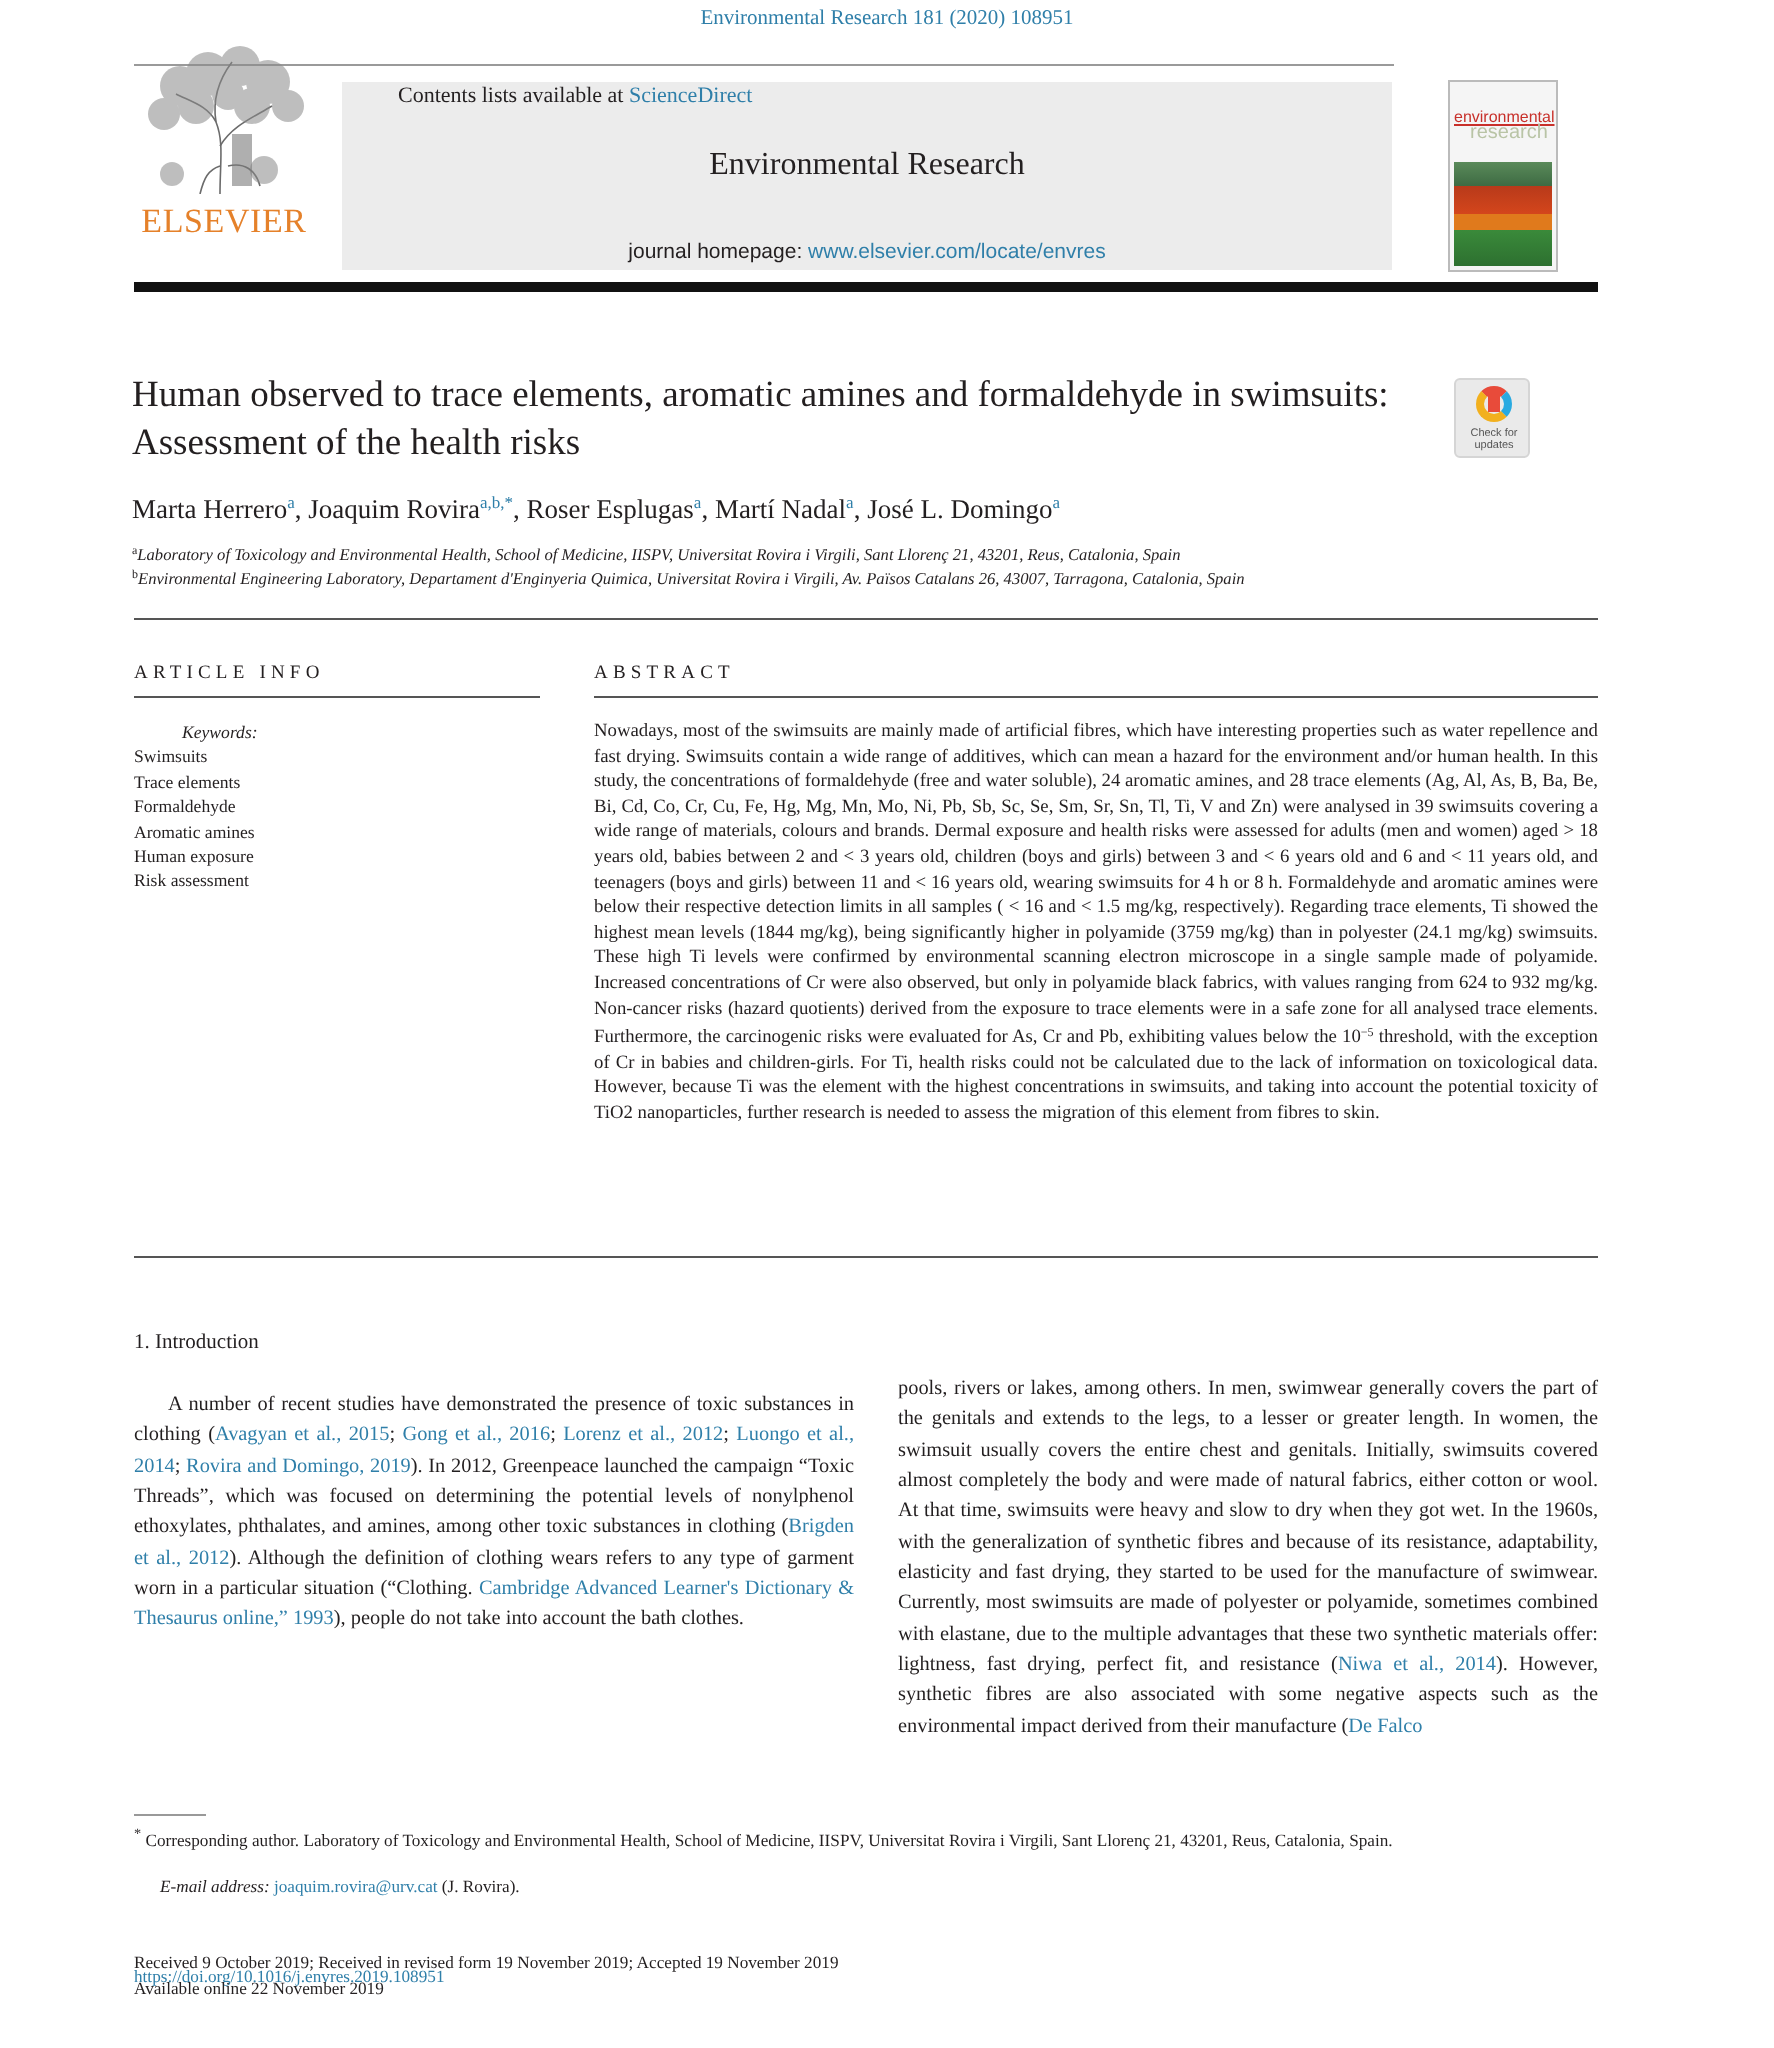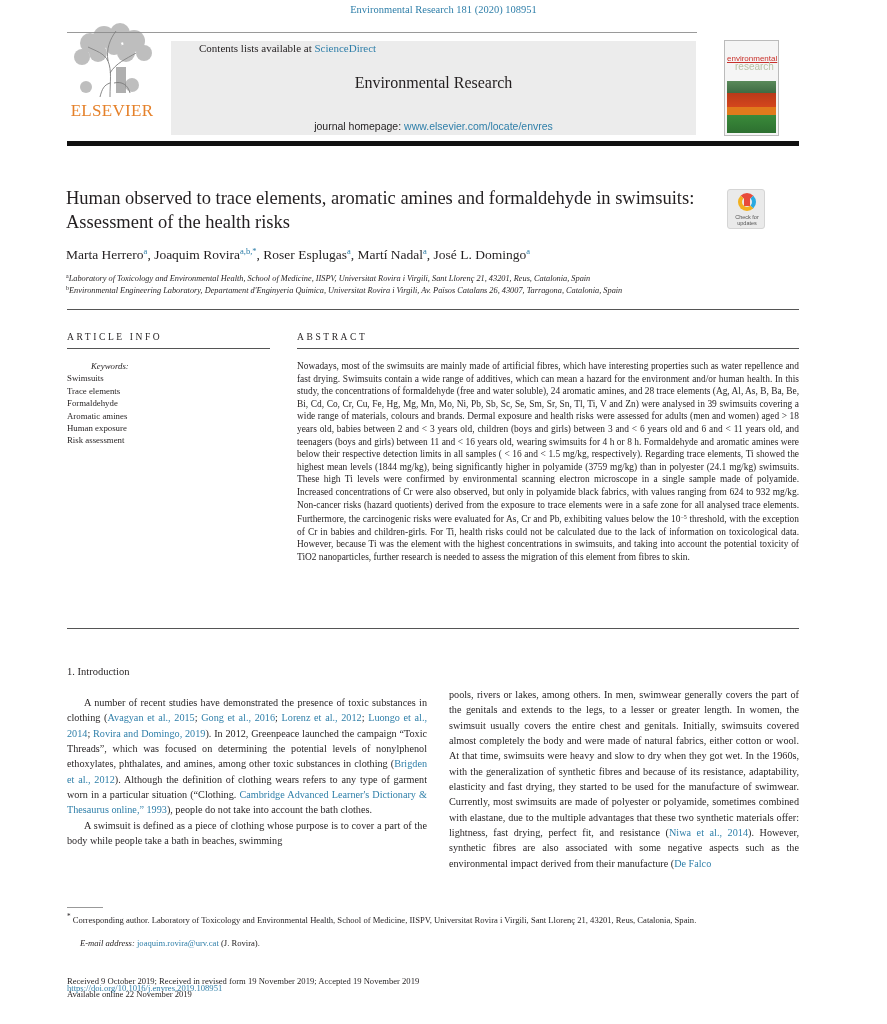--- a/index.html
+++ b/index.html
@@ -176,21 +176,20 @@
   <span>Nowadays, most of the swimsuits are mainly made of artificial fibres, which have interesting properties such as water repellence and fast drying. Swimsuits contain a wide range of additives, which can mean a hazard for the environment and/or human health. In this study, the concentrations of formaldehyde (free and water soluble), 24 aromatic amines, and 28 trace elements (Ag, Al, As, B, Ba, Be, Bi, Cd, Co, Cr, Cu, Fe, Hg, Mg, Mn, Mo, Ni, Pb, Sb, Sc, Se, Sm, Sr, Sn, Tl, Ti, V and Zn) were analysed in 39 swimsuits covering a wide range of materials, colours and brands. Dermal exposure and health risks were assessed for adults (men and women) aged  &gt;  18 years old, babies between 2 and  &lt;  3 years old, children (boys and girls) between 3 and  &lt;  6 years old and 6 and  &lt;  11 years old, and teenagers (boys and girls) between 11 and  &lt;  16 years old, wearing swimsuits for 4 h or 8 h. Formaldehyde and aromatic amines were below their respective detection limits in all samples ( &lt; 16 and  &lt;  1.5 mg/kg, respectively). Regarding trace elements, Ti showed the highest mean levels (1844 mg/kg), being significantly higher in polyamide (3759 mg/kg) than in polyester (24.1 mg/kg) swimsuits. These high Ti levels were confirmed by environmental scanning electron microscope in a single sample made of polyamide. Increased concentrations of Cr were also observed, but only in polyamide black fabrics, with values ranging from 624 to 932 mg/kg. Non-cancer risks (hazard quotients) derived from the exposure to trace elements were in a safe zone for all analysed trace elements. Furthermore, the carcinogenic risks were evaluated for As, Cr and Pb, exhibiting values below the 10</span><sup>−5</sup><span> threshold, with the exception of Cr in babies and children-girls. For Ti, health risks could not be calculated due to the lack of information on toxicological data. However, because Ti was the element with the highest concentrations in swimsuits, and taking into account the potential toxicity of TiO2 nanoparticles, further research is needed to assess the migration of this element from fibres to skin.</span>
 </div>
 <div class="rule rule-abstract-end"></div>
 
 <div class="intro-head">1.  Introduction</div>
 
 <div class="col col-left">
   <p>
     <span>A number of recent studies have demonstrated the presence of toxic substances in clothing (</span><a>Avagyan et al., 2015</a><span>; </span><a>Gong et al., 2016</a><span>; </span><a>Lorenz et al., 2012</a><span>; </span><a>Luongo et al., 2014</a><span>; </span><a>Rovira and Domingo, 2019</a><span>). In 2012, Greenpeace launched the campaign “Toxic Threads”, which was focused on determining the potential levels of nonylphenol ethoxylates, phthalates, and amines, among other toxic substances in clothing (</span><a>Brigden et al., 2012</a><span>). Although the definition of clothing wears refers to any type of garment worn in a particular situation (“Clothing. </span><a>Cambridge Advanced Learner's Dictionary &amp; Thesaurus online,” 1993</a><span>), people do not take into account the bath clothes.</span>
   </p>
-  <p>A swimsuit is defined as a piece of clothing whose purpose is to cover a part of the body while people take a bath in beaches, swimming</p>
 </div>
 
 <div class="col col-right">
   <p class="noindent">
     <span>pools, rivers or lakes, among others. In men, swimwear generally covers the part of the genitals and extends to the legs, to a lesser or greater length. In women, the swimsuit usually covers the entire chest and genitals. Initially, swimsuits covered almost completely the body and were made of natural fabrics, either cotton or wool. At that time, swimsuits were heavy and slow to dry when they got wet. In the 1960s, with the generalization of synthetic fibres and because of its resistance, adaptability, elasticity and fast drying, they started to be used for the manufacture of swimwear. Currently, most swimsuits are made of polyester or polyamide, sometimes combined with elastane, due to the multiple advantages that these two synthetic materials offer: lightness, fast drying, perfect fit, and resistance (</span><a>Niwa et al., 2014</a><span>). However, synthetic fibres are also associated with some negative aspects such as the environmental impact derived from their manufacture (</span><a>De Falco</a>
   </p>
 </div>
 
 <div class="fn-rule"></div>
 <div class="footnote fn-corr">

